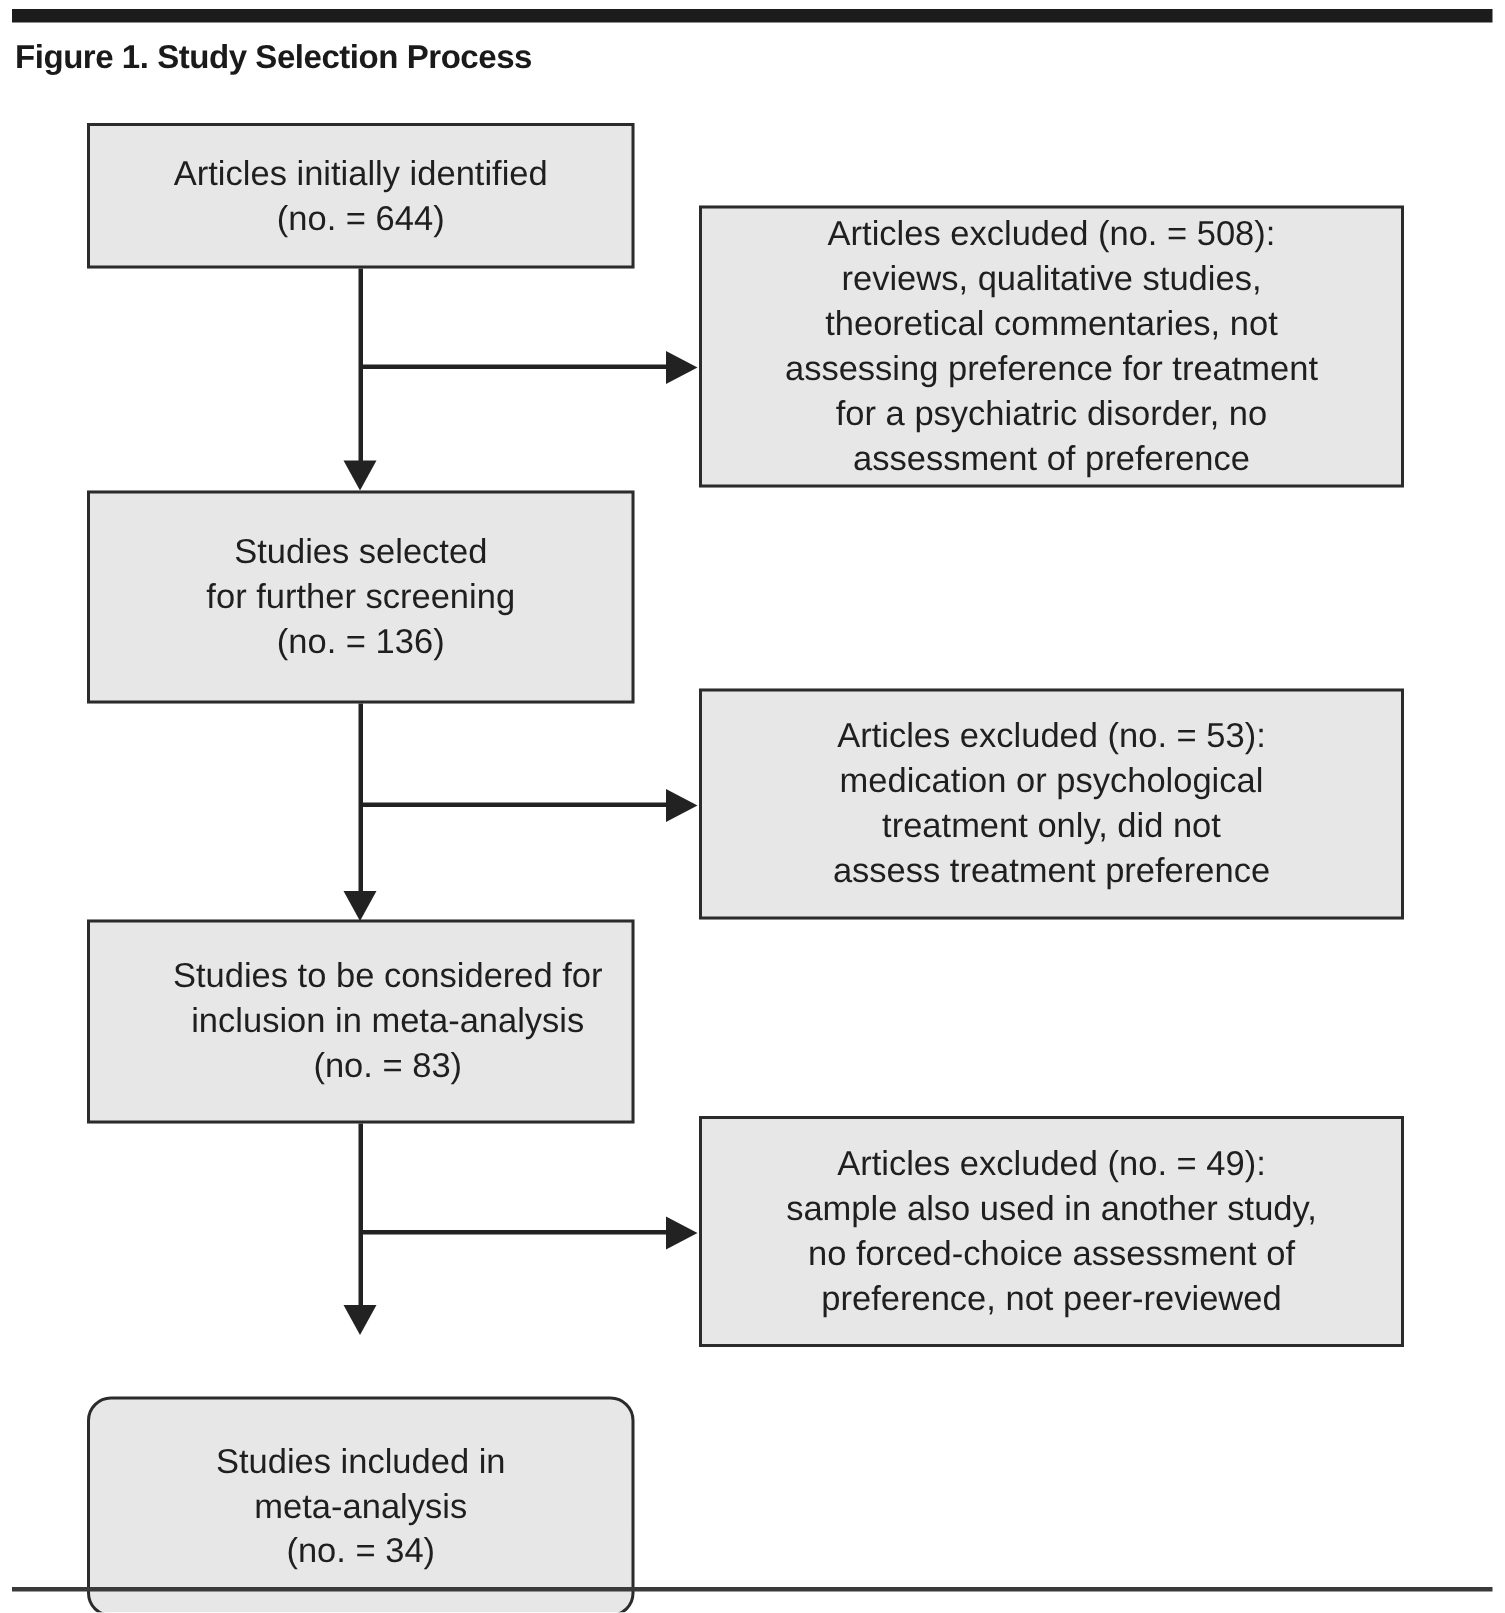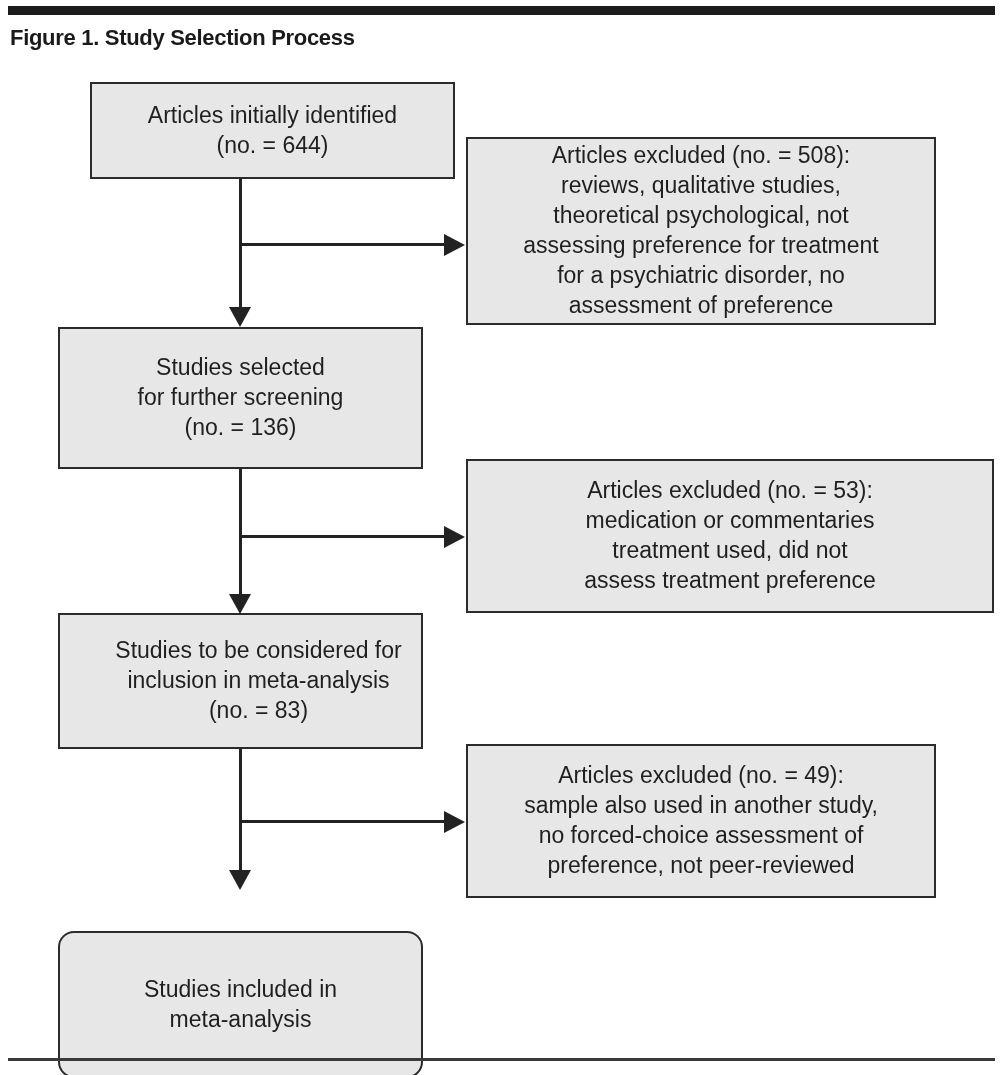--- a/index.html
+++ b/index.html
@@ -57,28 +57,28 @@
     justify-content: center;
     text-align: center;
     color: #1f1f1f;
     font-size: 23px;
     line-height: 1.30;
     padding: 4px 8px;
   }
   .node .txt { width: 100%; }
 
   
-  #node-identified { left: 58px;  top: 82px;  width: 365px; height: 97px; margin-left: 32px;  }
+  #node-identified { left: 58px;  top: 82px;  width: 365px; height: 97px;  }
   #node-screening  { left: 58px;  top: 327px; width: 365px; height: 142px; justify-content: center; }
   #node-considered { left: 58px;  top: 613px; width: 365px; height: 136px; padding-left: 44px; }
   #node-included   { left: 58px;  top: 931px; width: 365px; height: 147px; border-radius: 16px; }
 
   
   #node-excl-1 { left: 466px; top: 137px; width: 470px; height: 188px; }
-  #node-excl-2 { left: 466px; top: 459px; width: 528px; height: 154px; }
+  #node-excl-2 { left: 466px; top: 459px; width: 470px; height: 154px; }
   #node-excl-3 { left: 466px; top: 744px; width: 470px; height: 154px; }
 
   
   .vline {
     position: absolute;
     width: 3px;
     background: #222222;
     left: 239px;
   }
   #v1 { top: 179px; height: 135px; }
@@ -153,39 +153,40 @@
       <div>Studies to be considered for</div>
       <div>inclusion in meta-analysis</div>
       <div>(no. = 83)</div>
     </div>
   </div>
 
   <div class="node" id="node-included">
     <div class="txt">
       <div>Studies included in</div>
       <div>meta-analysis</div>
+      <div>(no. = 34)</div>
     </div>
   </div>
 
   <div class="node" id="node-excl-1">
     <div class="txt">
       <div>Articles excluded (no. = 508):</div>
       <div>reviews, qualitative studies,</div>
-      <div>theoretical psychological, not</div>
+      <div>theoretical commentaries, not</div>
       <div>assessing preference for treatment</div>
       <div>for a psychiatric disorder, no</div>
       <div>assessment of preference</div>
     </div>
   </div>
 
   <div class="node" id="node-excl-2">
     <div class="txt">
       <div>Articles excluded (no. = 53):</div>
-      <div>medication or commentaries</div>
-      <div>treatment used, did not</div>
+      <div>medication or psychological</div>
+      <div>treatment only, did not</div>
       <div>assess treatment preference</div>
     </div>
   </div>
 
   <div class="node" id="node-excl-3">
     <div class="txt">
       <div>Articles excluded (no. = 49):</div>
       <div>sample also used in another study,</div>
       <div>no forced-choice assessment of</div>
       <div>preference, not peer-reviewed</div>

